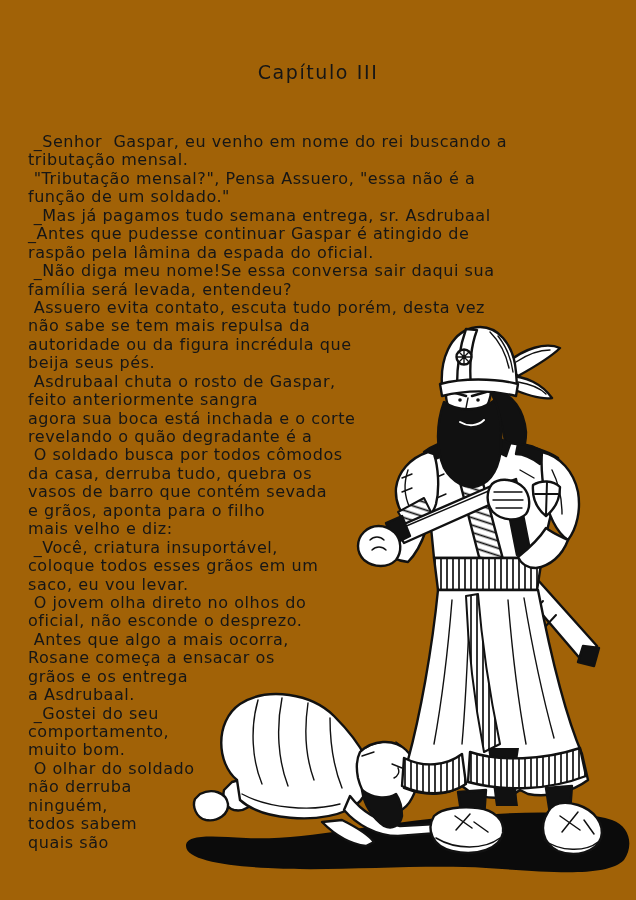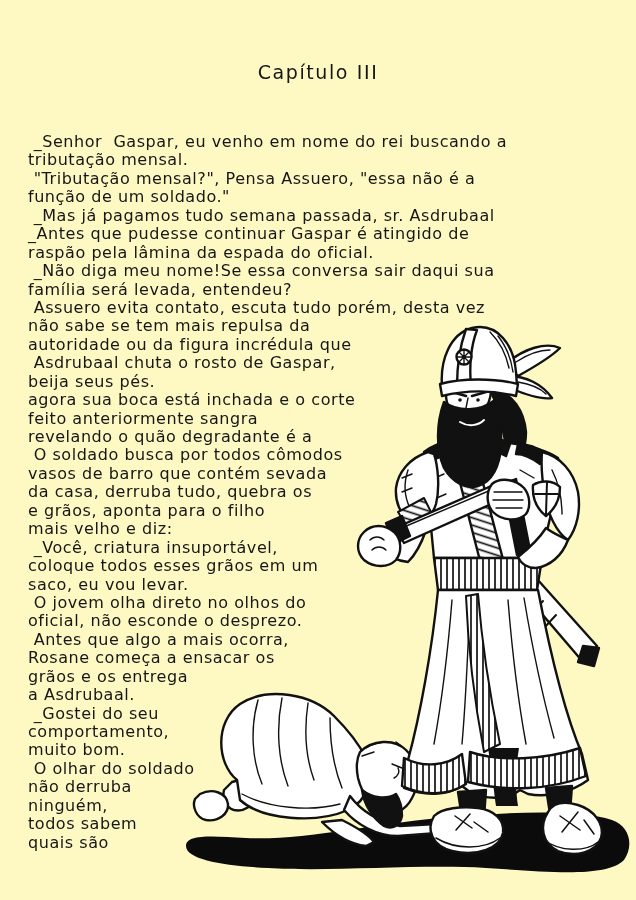--- a/index.html
+++ b/index.html
@@ -4,21 +4,21 @@
 <style>
   html,body{margin:0;padding:0;}
   body{
     width:636px;height:900px;
     background:#ffffff;
     font-family:"DejaVu Sans",sans-serif;
     color:#161616;
     position:relative;
     overflow:hidden;
   }
-  .page{position:absolute;inset:0;background:#fef9c3;}
+  .page{position:absolute;inset:0;background:#a16207;}
   .chapter-title{
     position:absolute;top:61px;left:0;width:636px;
     text-align:center;
     font-size:19px;letter-spacing:1.6px;
     color:#161616;
   }
   .story{
     position:absolute;left:28px;top:133px;width:600px;
     font-size:16px;letter-spacing:0.55px;
   }
@@ -35,36 +35,36 @@
 
 <div class="page">
 
   <div class="chapter-title">Capítulo III</div>
 
   <div class="story">
       <div class="line"> _Senhor  Gaspar, eu venho em nome do rei buscando a</div>
       <div class="line">tributação mensal.</div>
       <div class="line"> "Tributação mensal?", Pensa Assuero, "essa não é a</div>
       <div class="line">função de um soldado."</div>
-      <div class="line"> _Mas já pagamos tudo semana passada, sr. Asdrubaal</div>
+      <div class="line"> _Mas já pagamos tudo semana entrega, sr. Asdrubaal</div>
       <div class="line">_Antes que pudesse continuar Gaspar é atingido de</div>
       <div class="line">raspão pela lâmina da espada do oficial.</div>
       <div class="line"> _Não diga meu nome!Se essa conversa sair daqui sua</div>
       <div class="line">família será levada, entendeu?</div>
       <div class="line"> Assuero evita contato, escuta tudo porém, desta vez</div>
       <div class="line">não sabe se tem mais repulsa da</div>
       <div class="line">autoridade ou da figura incrédula que</div>
+      <div class="line">beija seus pés.</div>
       <div class="line"> Asdrubaal chuta o rosto de Gaspar,</div>
-      <div class="line">beija seus pés.</div>
+      <div class="line">feito anteriormente sangra</div>
       <div class="line">agora sua boca está inchada e o corte</div>
-      <div class="line">feito anteriormente sangra</div>
       <div class="line">revelando o quão degradante é a</div>
       <div class="line"> O soldado busca por todos cômodos</div>
+      <div class="line">da casa, derruba tudo, quebra os</div>
       <div class="line">vasos de barro que contém sevada</div>
-      <div class="line">da casa, derruba tudo, quebra os</div>
       <div class="line">e grãos, aponta para o filho</div>
       <div class="line">mais velho e diz:</div>
       <div class="line"> _Você, criatura insuportável,</div>
       <div class="line">coloque todos esses grãos em um</div>
       <div class="line">saco, eu vou levar.</div>
       <div class="line"> O jovem olha direto no olhos do</div>
       <div class="line">oficial, não esconde o desprezo.</div>
       <div class="line"> Antes que algo a mais ocorra,</div>
       <div class="line">Rosane começa a ensacar os</div>
       <div class="line">grãos e os entrega</div>

